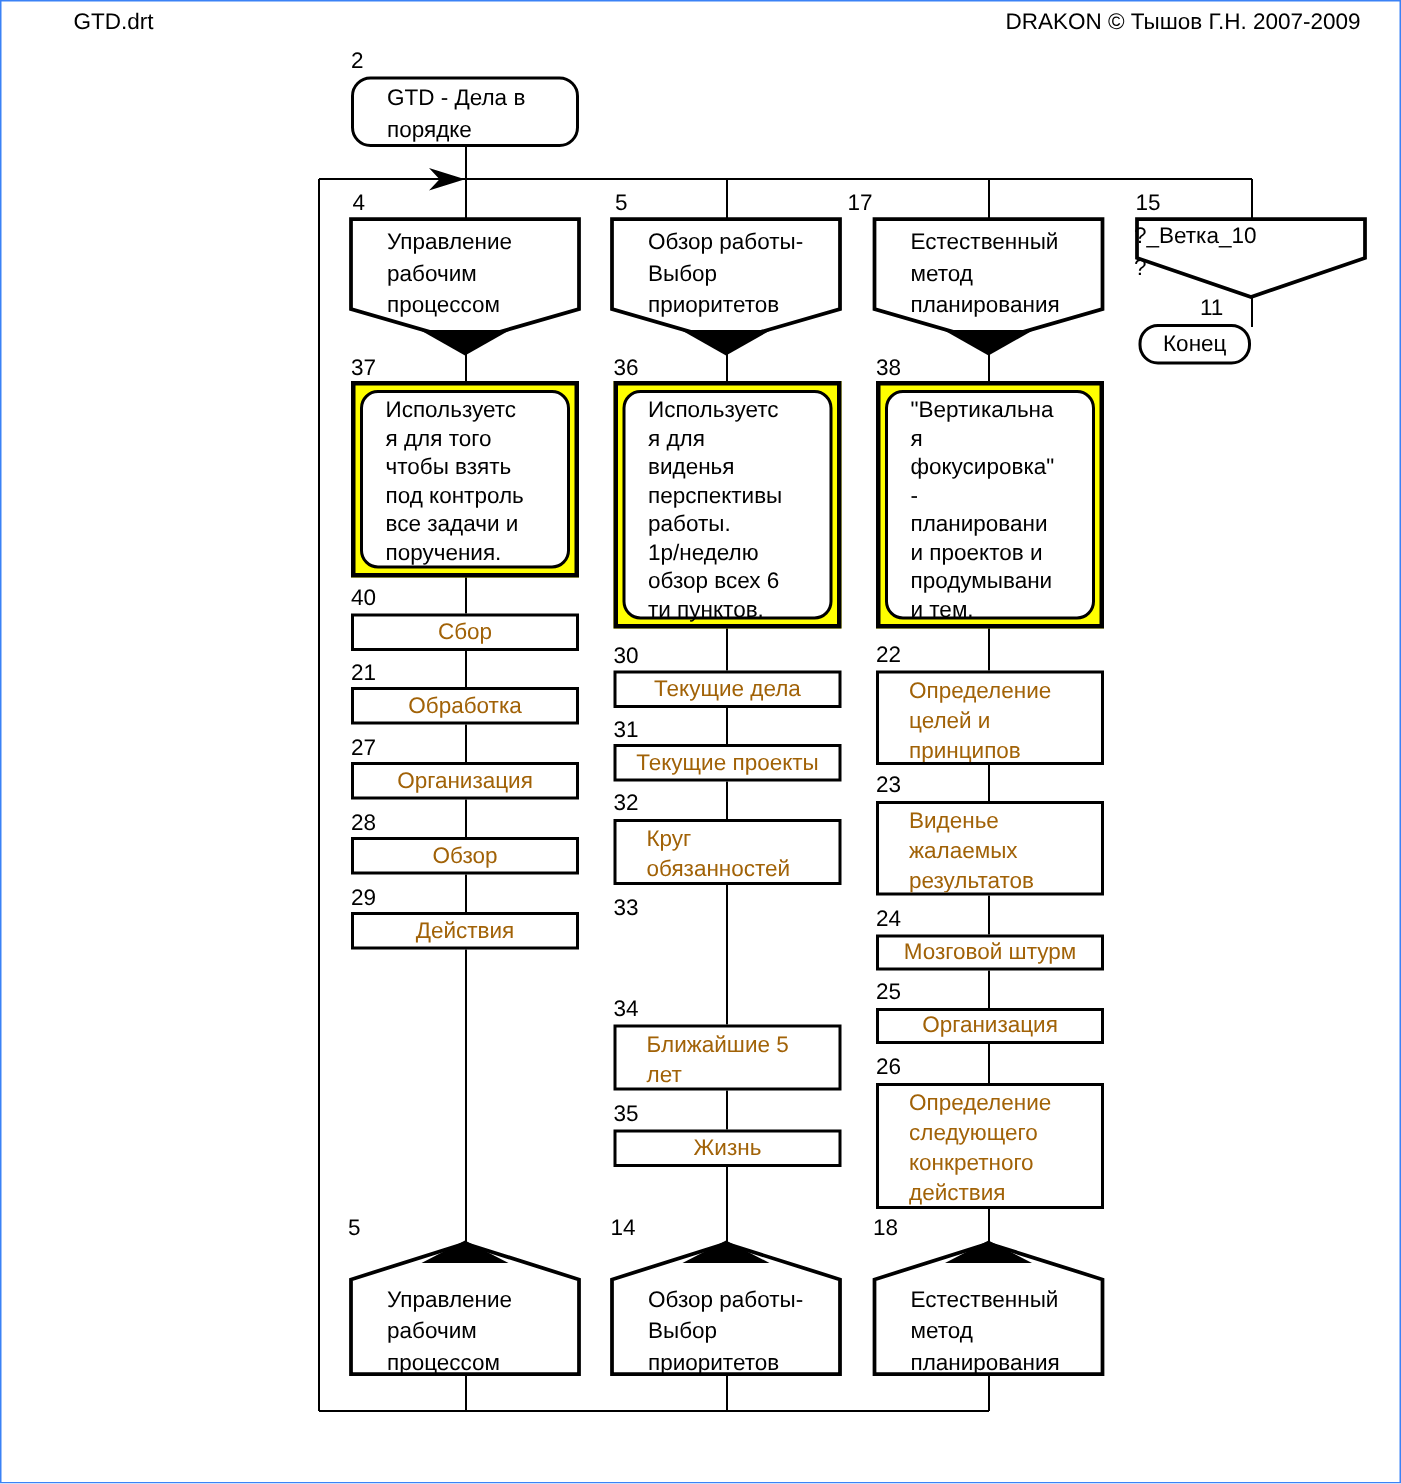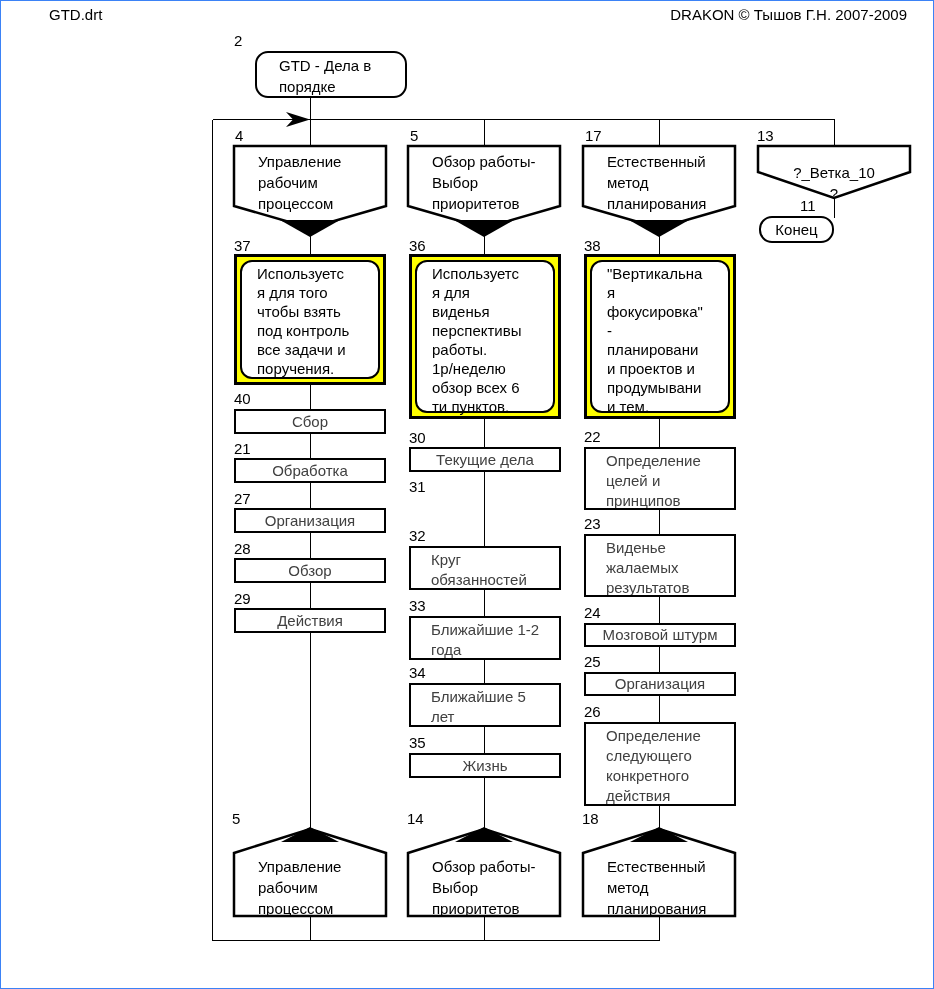--- a/index.html
+++ b/index.html
@@ -8,32 +8,32 @@
     border:1px solid #3b82f6;box-sizing:border-box;overflow:hidden;
     font-family:"Liberation Sans", sans-serif;color:#000;
   }
   .hdr{position:absolute;top:5px;font-size:15px;color:#000;z-index:4;}
   .wires{position:absolute;left:0;top:0;z-index:1;}
   .num{position:absolute;font-size:15px;line-height:17px;color:#000;z-index:3;}
   .node-text{
     position:absolute;white-space:pre-line;font-size:15px;line-height:21px;
     color:#000;z-index:3;pointer-events:none;
   }
-  .node-text.center{text-align:center;margin-top:15px;}
+  .node-text.center{text-align:left;}
   .action{
     position:absolute;background:#fff;border:2px solid #000;box-sizing:border-box;
-    font-size:15px;color:#404040;z-index:2;white-space:pre-line;overflow:hidden;
+    font-size:15px;color:#a16207;z-index:2;white-space:pre-line;overflow:hidden;
   }
   .action.center{display:flex;align-items:center;justify-content:center;text-align:center;line-height:20px;}
   .action.left{padding:2px 4px 0 20px;line-height:20px;}
   .terminator{
     position:absolute;background:#fff;border:2px solid #000;border-radius:13px;
     box-sizing:border-box;font-size:15px;z-index:2;white-space:pre-line;
   }
-  .terminator.start{padding:2px 4px 0 22px;line-height:21px;margin-left:21px;}
+  .terminator.start{padding:2px 4px 0 22px;line-height:21px;}
   .terminator.end{display:flex;align-items:center;justify-content:center;line-height:20px;}
   .comment{position:absolute;background:#ffff00;border:3px solid #000;box-sizing:border-box;z-index:2;}
   .comment-inner{position:absolute;inset:3px;background:#fff;border:2px solid #000;border-radius:12px;}
   .comment-text{
     position:absolute;left:20px;top:7px;right:3px;font-size:15px;line-height:19px;
     white-space:pre-line;color:#000;
   }
   .shape{position:absolute;z-index:2;}
   .shape .outline{fill:#ffffff;stroke:#000000;stroke-width:2.5;}
   .shape .tri{fill:#000000;stroke:none;}
@@ -50,22 +50,22 @@
     <path d="M211.5,118.5 H833.5 M211.5,118.5 V939.5 M211.5,939.5 H658.5
          M309.5,97 V118.5 M309.5,118.5 V146 M483.5,118.5 V146 M658.5,118.5 V146 M833.5,118.5 V146
          M309.5,218 V828 M483.5,218 V828 M658.5,218 V828
          M833.5,195 V217 M309.5,913 V939.5 M483.5,913 V939.5 M658.5,913 V939.5" fill="none" stroke="#000" stroke-width="1.4" shape-rendering="crispEdges"></path>
     <polygon points="285,111 309,118.5 285,126 292,118.5" fill="#000"></polygon>
   </svg>
 
   <div class="num" style="left:233px;top:31px">2</div>
   <div class="num" style="left:234px;top:126px">4</div>
   <div class="num" style="left:409px;top:126px">5</div>
-  <div class="num" style="left:584px;top:126px">17</div>
-  <div class="num" style="left:756px;top:126px">13</div>
+  <div class="num" style="left:564px;top:126px">17</div>
+  <div class="num" style="left:756px;top:126px">15</div>
   <div class="num" style="left:799px;top:196px">11</div>
   <div class="num" style="left:233px;top:236px">37</div>
   <div class="num" style="left:408px;top:236px">36</div>
   <div class="num" style="left:583px;top:236px">38</div>
   <div class="num" style="left:233px;top:389px">40</div>
   <div class="num" style="left:233px;top:439px">21</div>
   <div class="num" style="left:233px;top:489px">27</div>
   <div class="num" style="left:233px;top:539px">28</div>
   <div class="num" style="left:233px;top:589px">29</div>
   <div class="num" style="left:408px;top:428px">30</div>
@@ -150,24 +150,23 @@
 и тем.</div>
   </div>
 
   <div class="action center" style="left:233px;top:408px;width:152px;height:25px">Сбор</div>
   <div class="action center" style="left:233px;top:457px;width:152px;height:25px">Обработка</div>
   <div class="action center" style="left:233px;top:507px;width:152px;height:25px">Организация</div>
   <div class="action center" style="left:233px;top:557px;width:152px;height:25px">Обзор</div>
   <div class="action center" style="left:233px;top:607px;width:152px;height:25px">Действия</div>
 
   <div class="action center" style="left:408px;top:446px;width:152px;height:25px">Текущие дела</div>
+  <div class="action center" style="left:408px;top:495px;width:152px;height:25px">Текущие проекты</div>
   <div class="action left" style="left:408px;top:545px;width:152px;height:44px">Круг
 обязанностей</div>
-  <div class="action left" style="left:408px;top:615px;width:152px;height:44px">Ближайшие 1-2
-года</div>
   <div class="action left" style="left:408px;top:682px;width:152px;height:44px">Ближайшие 5
 лет</div>
   <div class="action center" style="left:408px;top:752px;width:152px;height:25px">Жизнь</div>
 
   <div class="action left" style="left:583px;top:446px;width:152px;height:63px">Определение
 целей и
 принципов</div>
   <div class="action left" style="left:583px;top:533px;width:152px;height:63px">Виденье
 жалаемых
 результатов</div>

